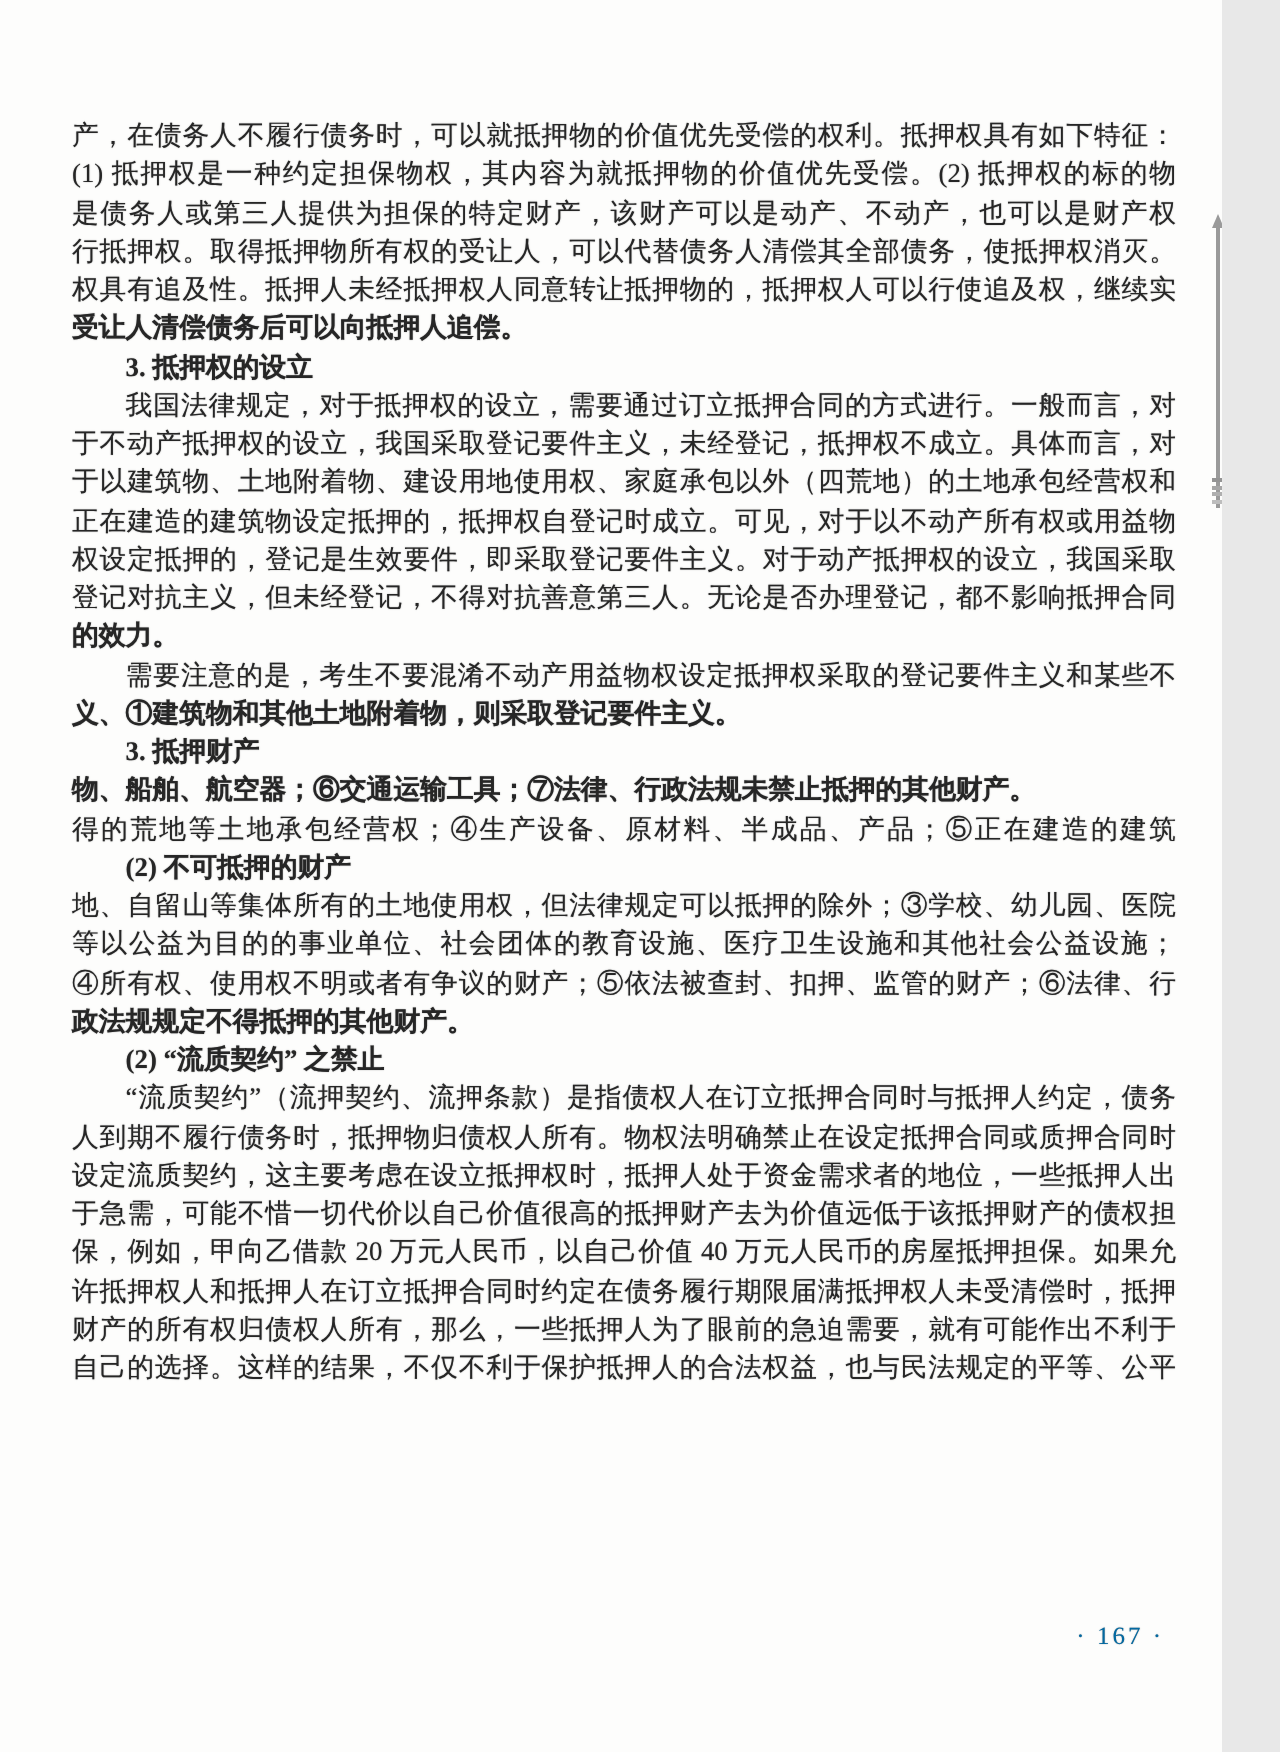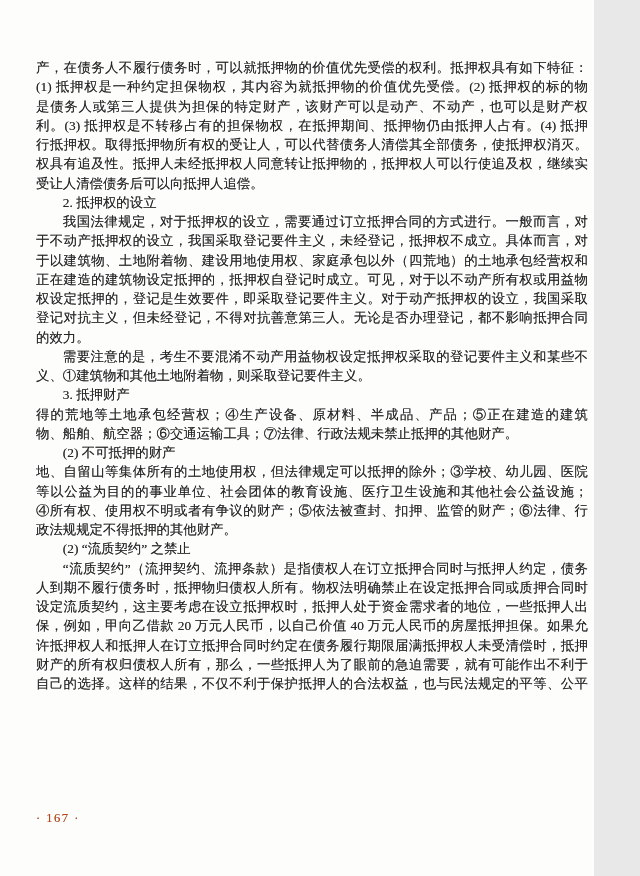--- a/index.html
+++ b/index.html
@@ -1,34 +1,35 @@
 <!DOCTYPE html>
 <html style="--paper: #fdfdfc; --ink: #262626; --tabline: #9a9a9a;"><head>
 <meta charset="utf-8">
 <style>
   html,body { margin:0; padding:0; background:#e8e8e8; }
   .page {
     position:relative; width:594px; height:876px;
     background:var(--paper,#fdfdfc); overflow:hidden;
     font-family:"Liberation Serif","DejaVu Serif",serif;
+    padding-left:17px;
   }
   
   .body-text {
     position:absolute; left:36px; top:58px; width:552px;
     font-size:13.4px; line-height:19.25px; color:var(--ink,#262626);
     text-shadow:0 0 0.6px rgba(30,30,30,.55);
   }
   .line { height:19.25px; overflow:visible; }
   .line.fill { text-align:justify; text-align-last:justify; }
-  .line.end  { text-align:left; }
+  .line.end  { text-align:left;font-weight:bold; }
   .line.indent { text-indent:2em; }
   
   .page-number {
     position:absolute; left:36px; top:811px; width:546px;
-    font-size:12.5px; color:#c2410c; letter-spacing:1.5px;
+    text-align:right; font-size:12.5px; color:#0369a1; letter-spacing:1.5px;
     text-shadow:0 0 0.6px rgba(30,30,30,.45);
   }
   
   .side-tab { position:absolute; left:606px; top:108px; width:34px; height:156px; }
   .tab-rule {
     position:absolute; left:2px; top:5px; width:1.5px; height:141px;
     background:var(--tabline,#9a9a9a);
   }
   .tab-arrow {
     position:absolute; left:-0.5px; top:-1px; width:0; height:0;
@@ -55,46 +56,46 @@
 </style>
 </head>
 <body>
 
 <div class="page">
 
   <div class="body-text">
       <div class="line fill">产，在债务人不履行债务时，可以就抵押物的价值优先受偿的权利。抵押权具有如下特征：</div>
       <div class="line fill">(1) 抵押权是一种约定担保物权，其内容为就抵押物的价值优先受偿。(2) 抵押权的标的物</div>
       <div class="line fill">是债务人或第三人提供为担保的特定财产，该财产可以是动产、不动产，也可以是财产权</div>
-      <div class="line fill">利。(3) 抵押权是不转移占有的担保物权，在抵押期间、抵押物仍由抵押人占有。(4) 抵押</div>
       <div class="line fill">行抵押权。取得抵押物所有权的受让人，可以代替债务人清偿其全部债务，使抵押权消灭。</div>
       <div class="line fill">权具有追及性。抵押人未经抵押权人同意转让抵押物的，抵押权人可以行使追及权，继续实</div>
       <div class="line end">受让人清偿债务后可以向抵押人追偿。</div>
-      <div class="line end indent">2. 抵押权的设立</div>
+      <div class="line end indent">3. 抵押权的设立</div>
       <div class="line fill indent">我国法律规定，对于抵押权的设立，需要通过订立抵押合同的方式进行。一般而言，对</div>
       <div class="line fill">于不动产抵押权的设立，我国采取登记要件主义，未经登记，抵押权不成立。具体而言，对</div>
       <div class="line fill">于以建筑物、土地附着物、建设用地使用权、家庭承包以外（四荒地）的土地承包经营权和</div>
       <div class="line fill">正在建造的建筑物设定抵押的，抵押权自登记时成立。可见，对于以不动产所有权或用益物</div>
       <div class="line fill">权设定抵押的，登记是生效要件，即采取登记要件主义。对于动产抵押权的设立，我国采取</div>
       <div class="line fill">登记对抗主义，但未经登记，不得对抗善意第三人。无论是否办理登记，都不影响抵押合同</div>
       <div class="line end">的效力。</div>
       <div class="line fill indent">需要注意的是，考生不要混淆不动产用益物权设定抵押权采取的登记要件主义和某些不</div>
       <div class="line end">义、①建筑物和其他土地附着物，则采取登记要件主义。</div>
       <div class="line end indent">3. 抵押财产</div>
+      <div class="line end">物、船舶、航空器；⑥交通运输工具；⑦法律、行政法规未禁止抵押的其他财产。</div>
       <div class="line fill">得的荒地等土地承包经营权；④生产设备、原材料、半成品、产品；⑤正在建造的建筑</div>
-      <div class="line end">物、船舶、航空器；⑥交通运输工具；⑦法律、行政法规未禁止抵押的其他财产。</div>
       <div class="line end indent">(2) 不可抵押的财产</div>
       <div class="line fill">地、自留山等集体所有的土地使用权，但法律规定可以抵押的除外；③学校、幼儿园、医院</div>
       <div class="line fill">等以公益为目的的事业单位、社会团体的教育设施、医疗卫生设施和其他社会公益设施；</div>
       <div class="line fill">④所有权、使用权不明或者有争议的财产；⑤依法被查封、扣押、监管的财产；⑥法律、行</div>
       <div class="line end">政法规规定不得抵押的其他财产。</div>
       <div class="line end indent">(2) “流质契约” 之禁止</div>
       <div class="line fill indent">“流质契约”（流押契约、流押条款）是指债权人在订立抵押合同时与抵押人约定，债务</div>
       <div class="line fill">人到期不履行债务时，抵押物归债权人所有。物权法明确禁止在设定抵押合同或质押合同时</div>
       <div class="line fill">设定流质契约，这主要考虑在设立抵押权时，抵押人处于资金需求者的地位，一些抵押人出</div>
+      <div class="line fill">于急需，可能不惜一切代价以自己价值很高的抵押财产去为价值远低于该抵押财产的债权担</div>
       <div class="line fill">保，例如，甲向乙借款 20 万元人民币，以自己价值 40 万元人民币的房屋抵押担保。如果允</div>
       <div class="line fill">许抵押权人和抵押人在订立抵押合同时约定在债务履行期限届满抵押权人未受清偿时，抵押</div>
       <div class="line fill">财产的所有权归债权人所有，那么，一些抵押人为了眼前的急迫需要，就有可能作出不利于</div>
       <div class="line fill">自己的选择。这样的结果，不仅不利于保护抵押人的合法权益，也与民法规定的平等、公平</div>
     </div>
 
   <div class="page-number">· 167 ·</div>
 
   <div class="side-tab">
     <div class="tab-arrow"></div>

